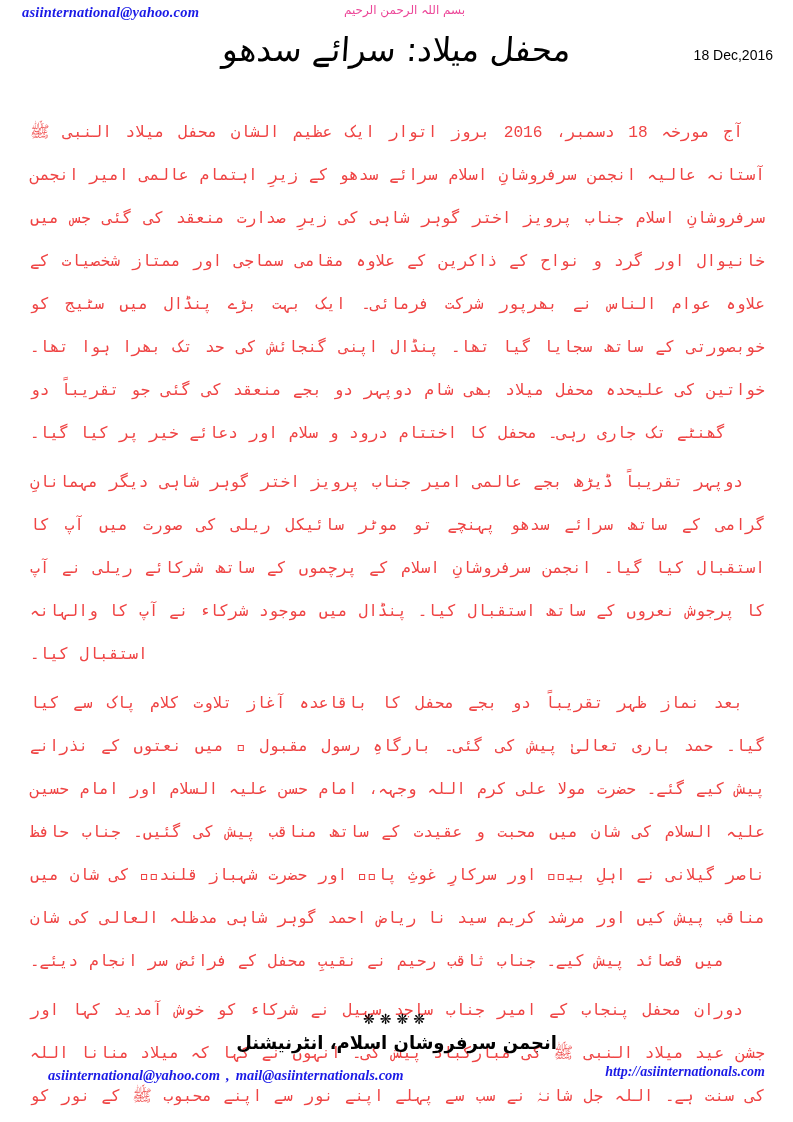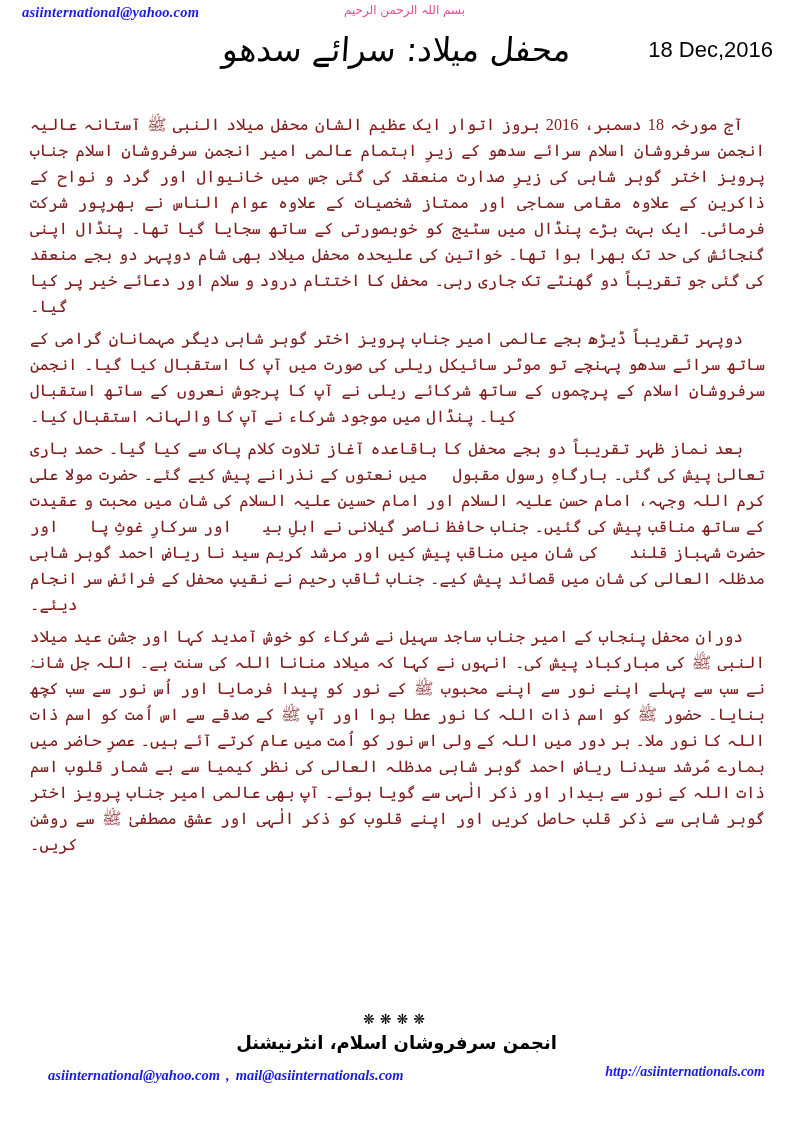--- a/index.html
+++ b/index.html
@@ -64,46 +64,46 @@
     font-family: "DejaVu Sans", sans-serif;
     font-size: 33px;
     font-weight: 400;
     color: #000;
     letter-spacing: 1px;
     line-height: 1.35;
     transform: skewX(-4deg);
   }
   .hdr-date {
     position: absolute;
-    top: 37px;
+    top: 47px;
     right: 20px;
     font-family: "Liberation Sans", sans-serif;
-    font-size: 22px;
+    font-size: 14px;
     color: #000;
     white-space: nowrap;
     direction: ltr;
   }
 
   
   .body-wrap {
     position: absolute;
     top: 112px;
     left: 30px;
     right: 28px;
     bottom: 115px;
     direction: rtl;
   }
   .para {
     direction: rtl;
     text-align: justify;
     text-align-last: left;
-    font-family: Liberation Serif, serif;
+    font-family: Liberation Mono, monospace;
     font-size: 16.2px;
-    line-height: 26px;
-    color: #7f1d1d;
+    line-height: 43px;
+    color: #ef4444;
     margin: 0 0 6px 0;
     text-indent: 22px;
     word-spacing: 1px;
   }
 
   
   .footer {
     position: absolute;
     left: 0;
     right: 0;

